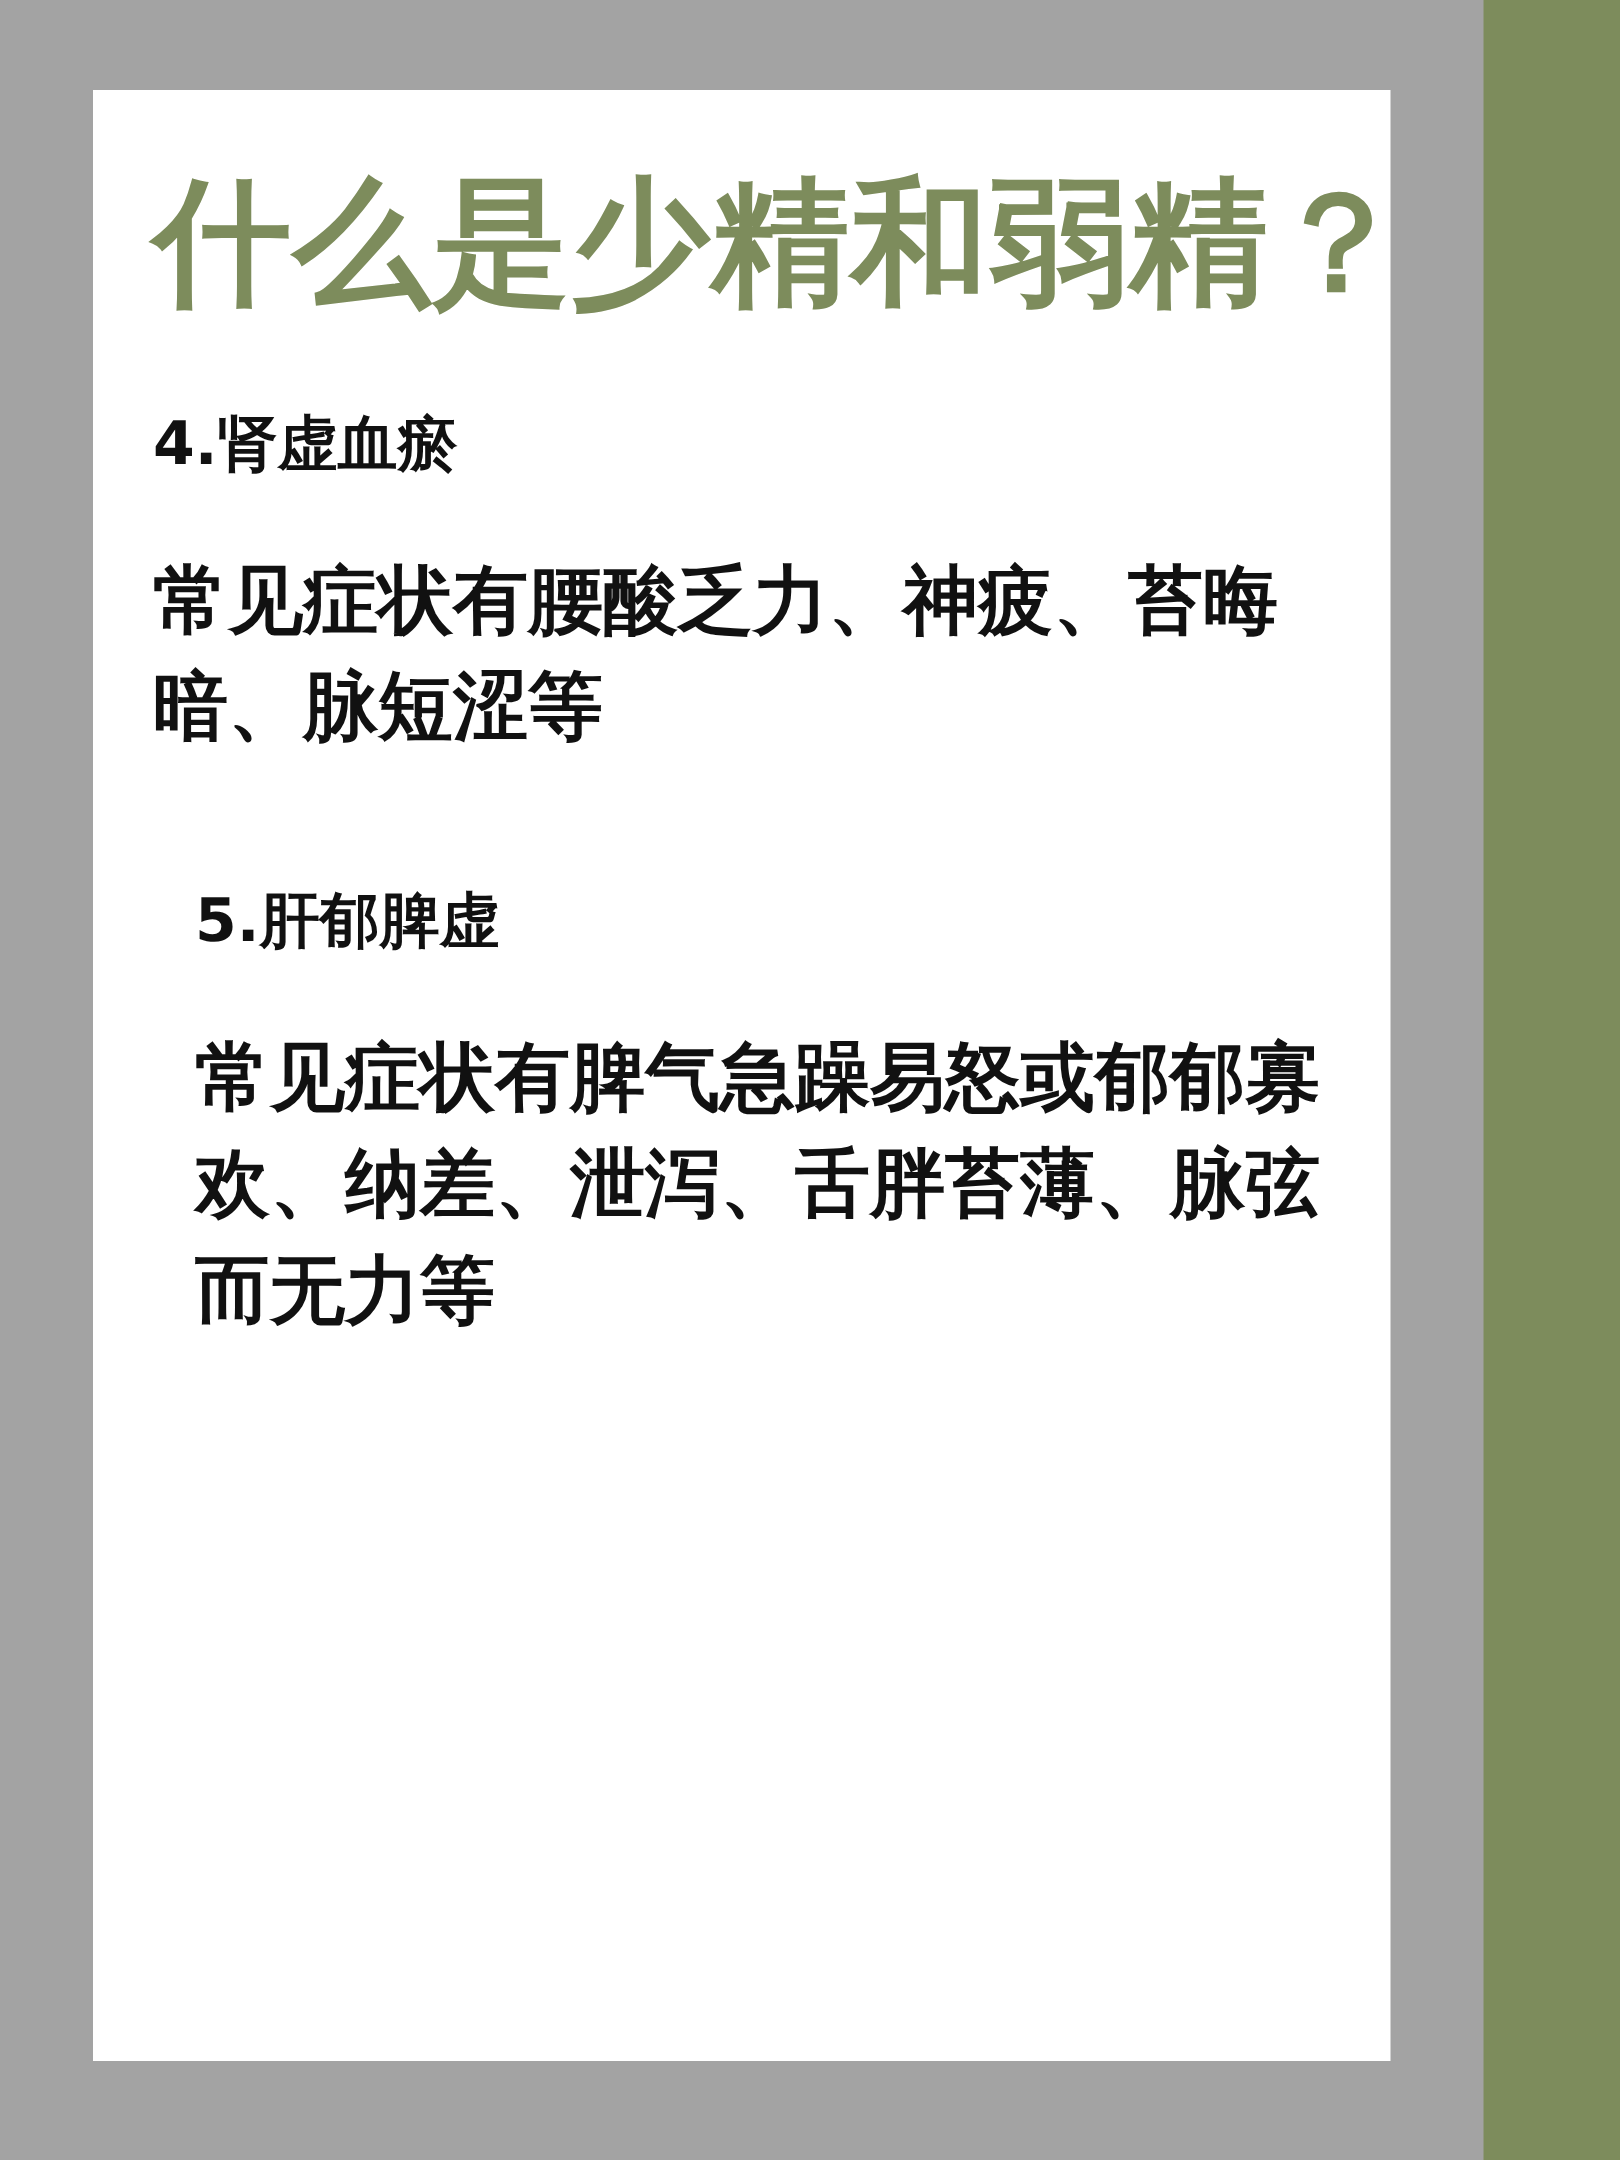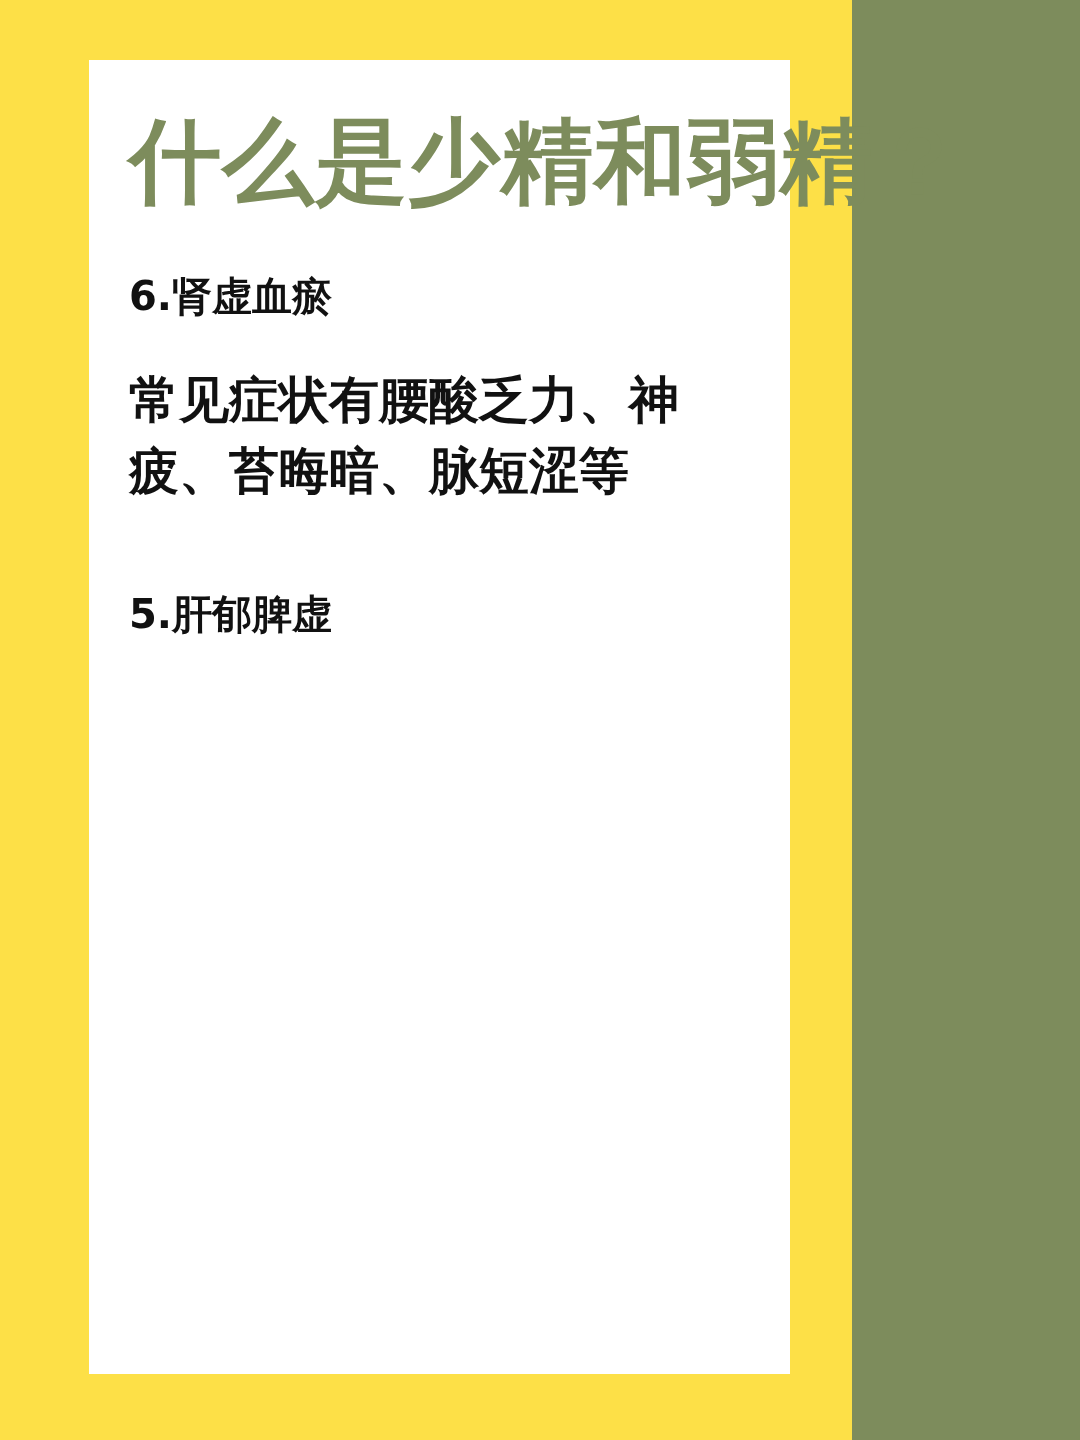--- a/index.html
+++ b/index.html
@@ -10,25 +10,25 @@
     width: 1080px;
     height: 1440px;
     background: #7d8c5c;
     font-family: "Liberation Sans", "DejaVu Sans", sans-serif;
     overflow: hidden;
   }
   .poster {
     position: absolute;
     left: 0;
     top: 0;
-    width: 852px;
+    width: 989px;
     height: 1440px;
-    background: #fde047;
+    background: #a3a3a3;
     box-sizing: border-box;
-    padding: 60px 62px 66px 89px;
+    padding: 60px 62px 66px 62px;
   }
   .card {
     width: 100%;
     height: 100%;
     background: #ffffff;
     box-sizing: border-box;
     padding: 52px 40px 40px 40px;
   }
   .title {
     font-size: 92px;
@@ -38,20 +38,21 @@
     letter-spacing: 1px;
     margin: 0 0 58px 0;
     white-space: nowrap;
     font-family: "DejaVu Sans", "Liberation Sans", sans-serif;
   }
   .section {
     margin-bottom: 46px;
   }
   .section:last-child {
     margin-bottom: 0;
+    margin-left: 28px;
   }
   .heading {
     font-size: 40px;
     font-weight: 700;
     color: #111111;
     line-height: 1.35;
     margin: 0 0 42px 0;
     font-family: "DejaVu Sans", "Liberation Sans", sans-serif;
   }
   .body-text {
@@ -68,24 +69,25 @@
 </style>
 </head>
 <body>
 
 <div class="poster">
   <div class="card">
 
     <h1 class="title">什么是少精和弱精？</h1>
 
     <div class="section">
-      <p class="heading">6.肾虚血瘀</p>
+      <p class="heading">4.肾虚血瘀</p>
       <p class="body-text">常见症状有腰酸乏力、神疲、苔晦暗、脉短涩等</p>
     </div>
 
     <div class="spacer"></div>
 
     <div class="section">
       <p class="heading">5.肝郁脾虚</p>
+      <p class="body-text">常见症状有脾气急躁易怒或郁郁寡欢、纳差、泄泻、舌胖苔薄、脉弦而无力等</p>
     </div>
 
   </div>
 </div>
 
 </body></html>

